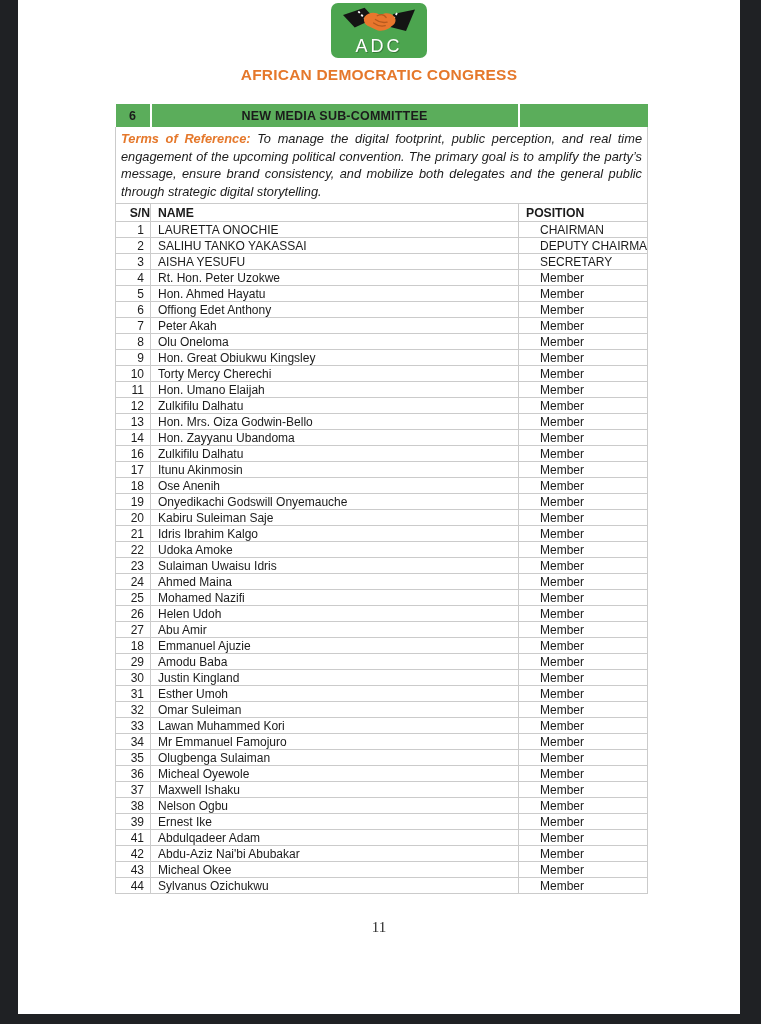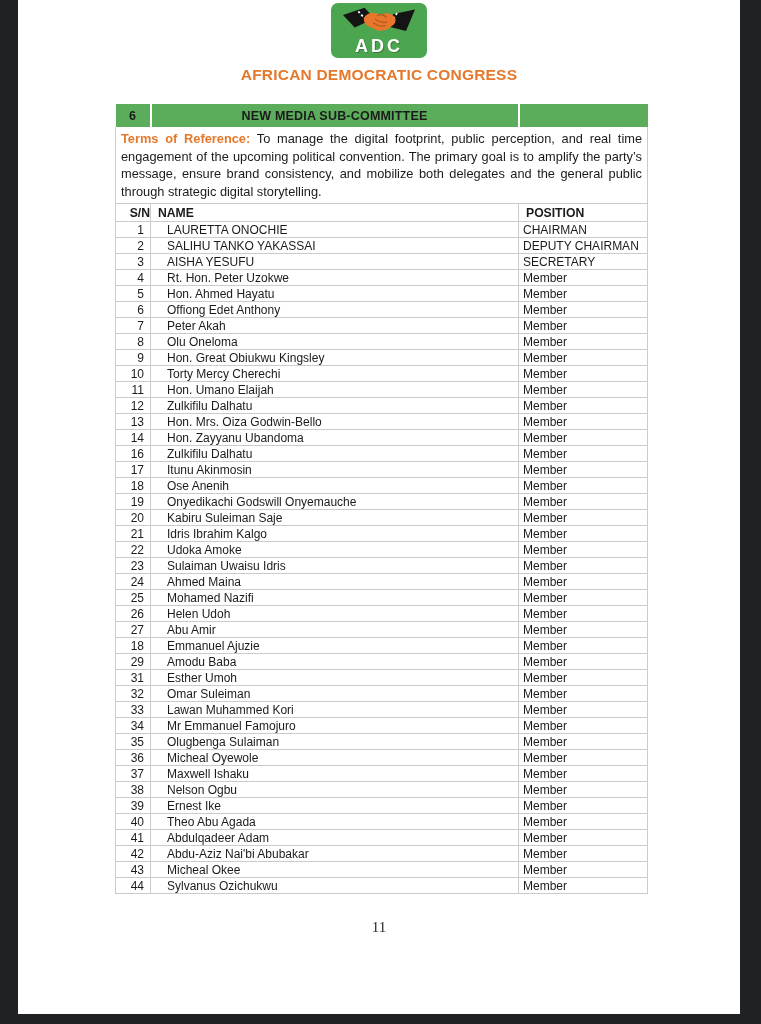--- a/index.html
+++ b/index.html
@@ -23,21 +23,21 @@
   }
   .header{text-align:center;padding-top:3px;}
   .logo{
     display:inline-block;width:96px;height:55px;
     background:var(--green-logo);
     border-radius:7px;
     position:relative;
   }
   .logo svg{display:block;margin:2px auto 0;}
   .logo-text{
-    color:#fff;font-weight:bold;font-size:18px;
+    color:#fff;font-weight:normal;font-size:18px;
     letter-spacing:3px;margin-top:-5px;
     font-family:"Liberation Sans",sans-serif;
     text-shadow:1px 1px 0 rgba(0,0,0,0.25);
   }
   .doc-title{
     color:var(--orange);font-weight:bold;font-size:15.5px;
     margin-top:8px;letter-spacing:0.2px;
   }
   table.committee{
     margin:20px 0 0 97px;
@@ -55,20 +55,21 @@
     font-weight:bold;
     height:21px;
     font-size:12.5px;
   }
   .sec-row td:not(:last-child){border-right:2px solid #fff;}
   .sec-num{text-align:center;}
   .sec-title{text-align:center;letter-spacing:0.2px;}
   .tor-row td{
     border:1px solid var(--border);
     border-top:none;
+    font-style:italic;
     text-align:justify;
     padding:3px 5px;
     font-size:12.8px;
     line-height:17.5px;
     margin-left:22px;
   }
   .tor-label{color:var(--orange);font-weight:bold;}
   .colhdr th{
     border:1px solid var(--border);
     height:17px;
@@ -79,22 +80,22 @@
   }
   .colhdr th.sn-h{text-align:right;padding-left:0;}
   tbody.rows td{
     border:1px solid var(--border);
     height:15px;
     padding:0;
     white-space:nowrap;
     overflow:hidden;
   }
   tbody.rows td.sn{text-align:right;padding-right:6px;}
-  tbody.rows td.name{padding-left:16px;}
-  tbody.rows td.pos{padding-left:4px;}
+  tbody.rows td.name{padding-left:7px;}
+  tbody.rows td.pos{padding-left:21px;}
   .page-number{
     text-align:center;
     margin-top:25px;
     font-family:"Liberation Serif",serif;
     font-size:15px;
     color:#2e2e2e;
   }
 </style>
 </head>
 <body style="background: rgb(31, 33, 36);">
@@ -283,20 +284,25 @@
     <td class="sn">18</td>
     <td class="name">Emmanuel Ajuzie</td>
     <td class="pos">Member</td>
   </tr>
         <tr>
     <td class="sn">29</td>
     <td class="name">Amodu Baba</td>
     <td class="pos">Member</td>
   </tr>
         <tr>
+    <td class="sn">30</td>
+    <td class="name">Justin Kingland</td>
+    <td class="pos">Member</td>
+  </tr>
+        <tr>
     <td class="sn">31</td>
     <td class="name">Esther Umoh</td>
     <td class="pos">Member</td>
   </tr>
         <tr>
     <td class="sn">32</td>
     <td class="name">Omar Suleiman</td>
     <td class="pos">Member</td>
   </tr>
         <tr>
@@ -328,25 +334,20 @@
     <td class="sn">38</td>
     <td class="name">Nelson Ogbu</td>
     <td class="pos">Member</td>
   </tr>
         <tr>
     <td class="sn">39</td>
     <td class="name">Ernest Ike</td>
     <td class="pos">Member</td>
   </tr>
         <tr>
-    <td class="sn">40</td>
-    <td class="name">Theo Abu Agada</td>
-    <td class="pos">Member</td>
-  </tr>
-        <tr>
     <td class="sn">41</td>
     <td class="name">Abdulqadeer Adam</td>
     <td class="pos">Member</td>
   </tr>
         <tr>
     <td class="sn">42</td>
     <td class="name">Abdu-Aziz Nai'bi Abubakar</td>
     <td class="pos">Member</td>
   </tr>
         <tr>

